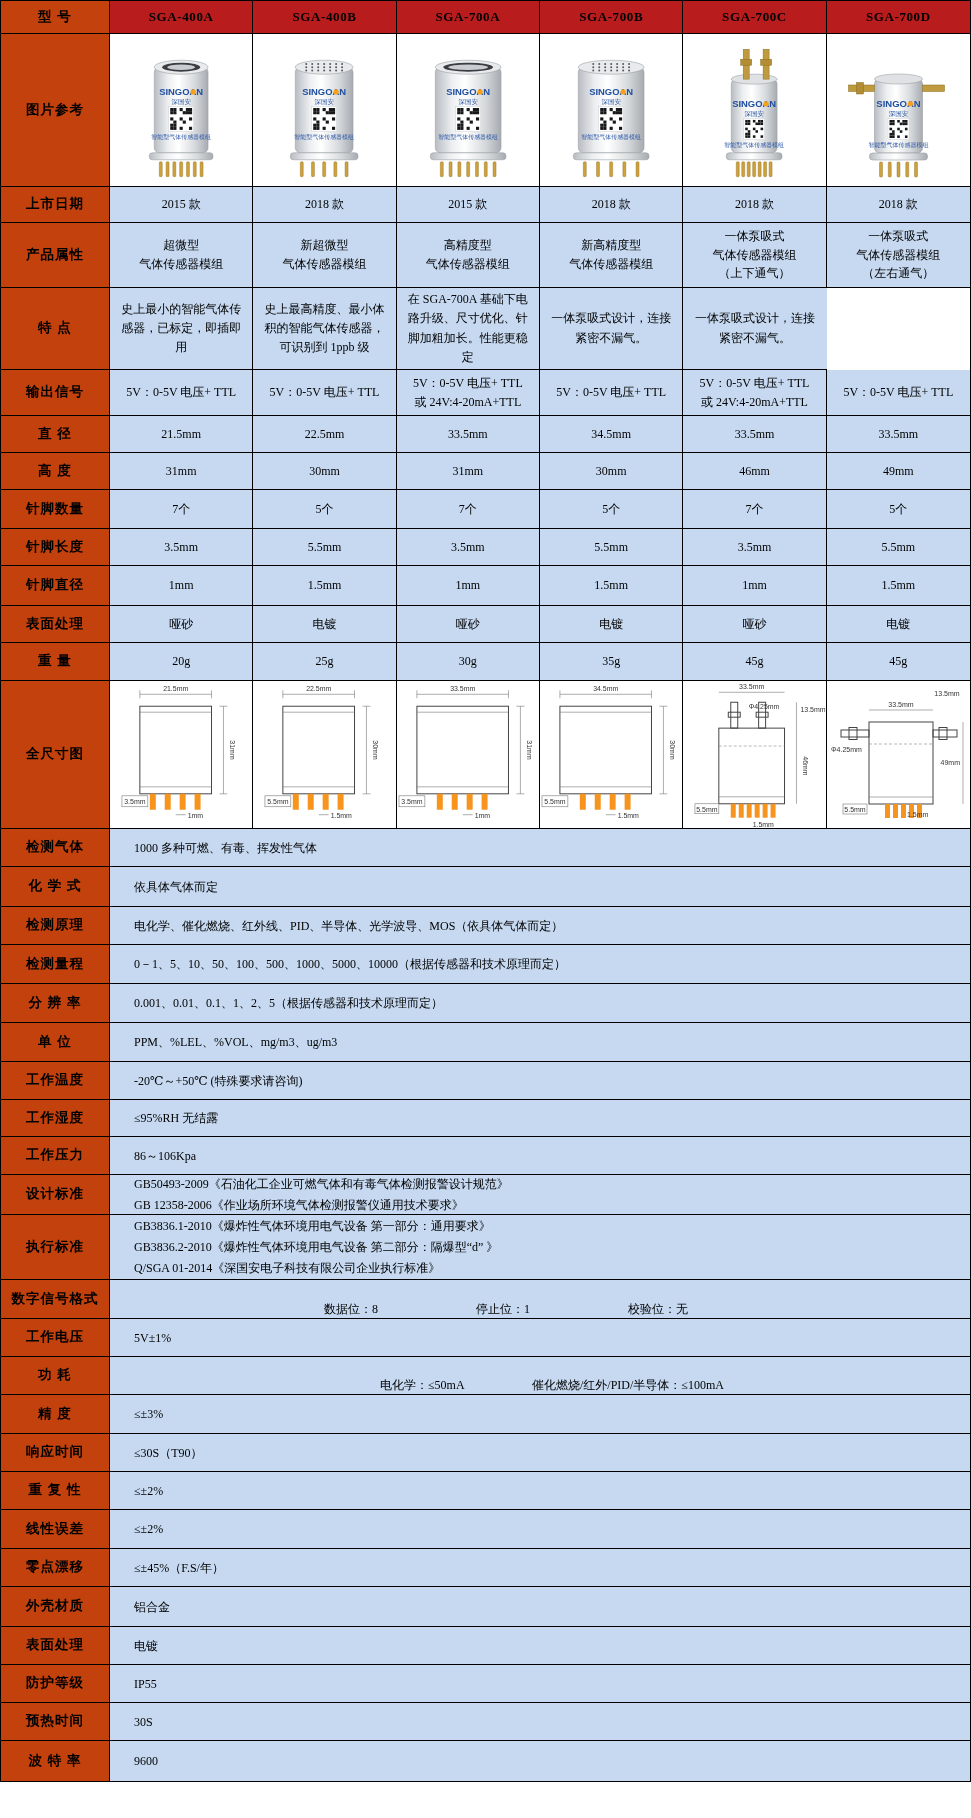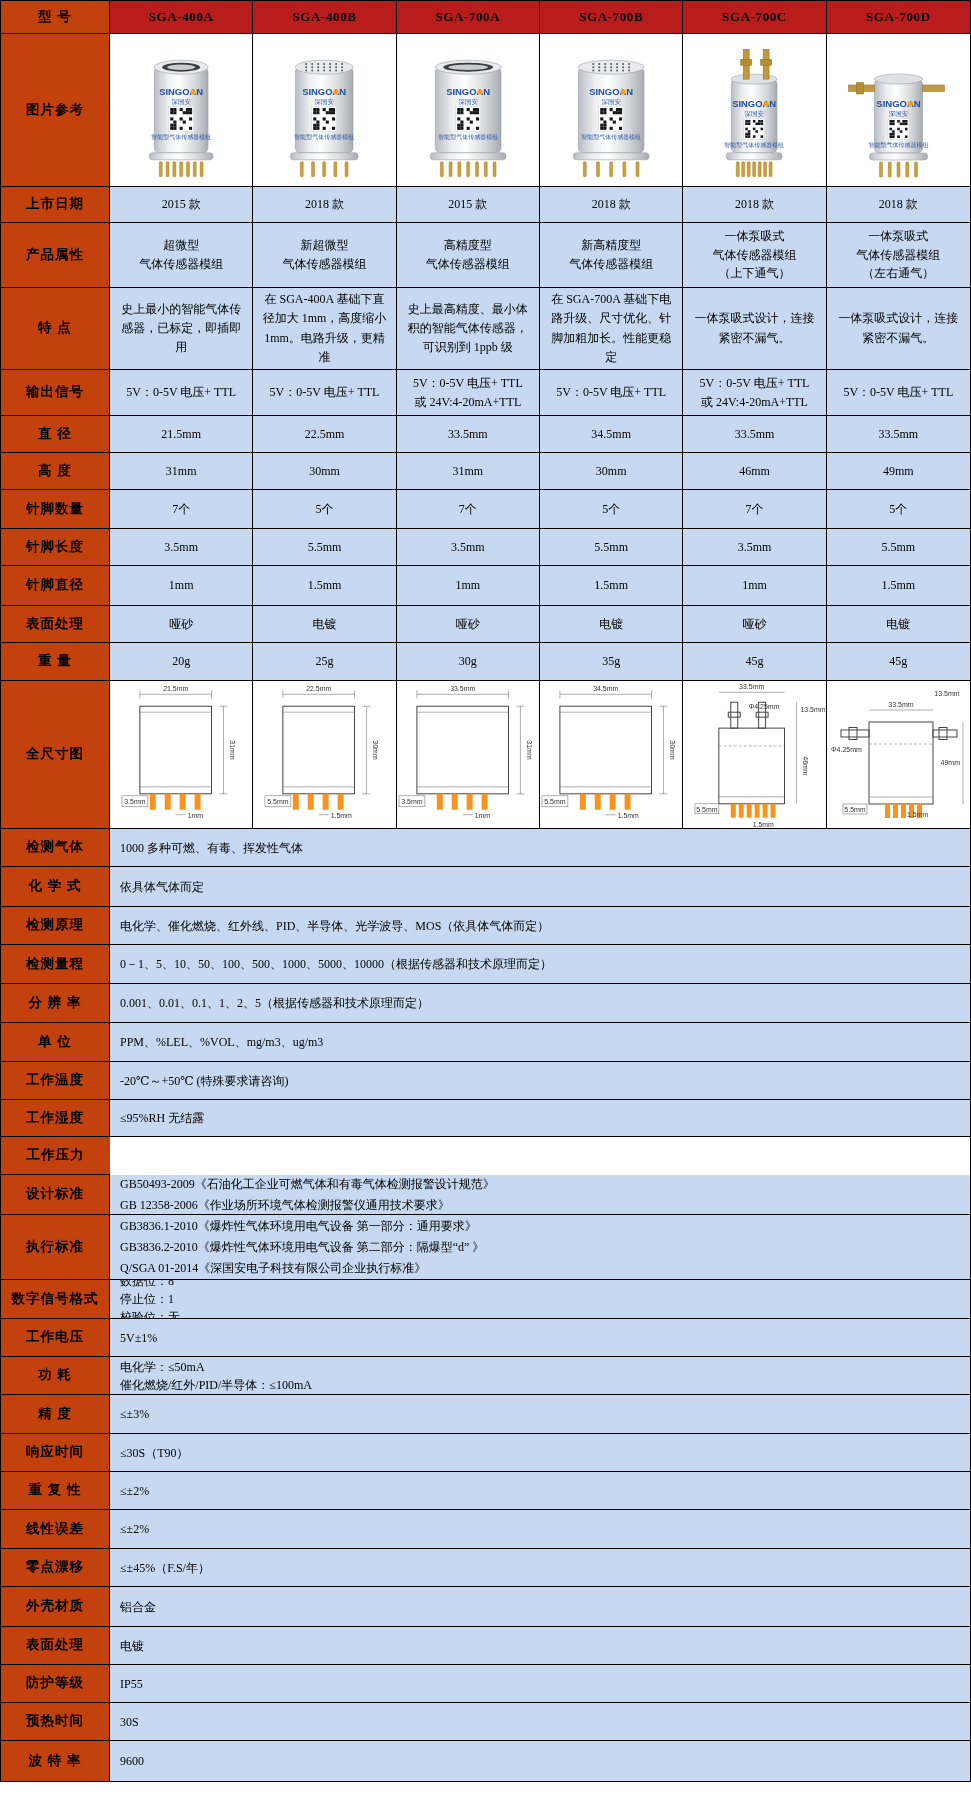--- a/index.html
+++ b/index.html
@@ -13,22 +13,22 @@
   .row:last-child .cell{border-bottom:none;}
   .label{background:#c2410c;font-weight:bold;font-size:13.5px;text-align:center;
          white-space:pre-line;line-height:1.35;letter-spacing:1px;}
   .mhead{background:#b91c1c;font-weight:bold;font-size:13px;letter-spacing:.6px;
          font-family:"Liberation Serif","DejaVu Serif",serif;}
   .val{background:#C6D9F1;font-size:12px;text-align:center;white-space:pre-line;
        line-height:1.55;padding:2px 6px;font-family:"Liberation Serif","DejaVu Serif",serif;}
   .white{background:#fff;padding:0;}
   .content{background:#C6D9F1;font-size:12px;font-family:"Liberation Serif","DejaVu Serif",serif;
            flex-direction:column;align-items:flex-start;justify-content:center;
-           padding-left:10px;gap:3px;line-height:1.5;}
-  .content.seg{flex-direction:column;align-items:flex-start;gap:0;}
+           padding-left:24px;gap:3px;line-height:1.5;}
+  .content.seg{flex-direction:row;align-items:flex-end;gap:0;}
   .segitem{display:inline-block;min-width:152px;}
   
   .row[data-key="header"]{height:33px}
   .row[data-key="images"]{height:153px}
   .row[data-key="launch"]{height:36px}
   .row[data-key="attribute"]{height:65px}
   .row[data-key="features"]{height:82px}
   .row[data-key="output"]{height:46px}
   .row[data-key="diameter"],.row[data-key="height"],.row[data-key="pin_length"],
   .row[data-key="surface"]{height:37px}
@@ -426,21 +426,20 @@
       <div class="cell val">一体泵吸式
 气体传感器模组
 （上下通气）</div>
       <div class="cell val">一体泵吸式
 气体传感器模组
 （左右通气）</div>
     </div>
     <div class="row" data-key="features">
       <div class="cell label">特    点</div>
       <div class="cell val features-cell">史上最小的智能气体传感器，已标定，即插即用</div>
-      <div class="cell val features-cell">在 SGA-400A 基础下直径加大 1mm，高度缩小 1mm。电路升级，更精准</div>
       <div class="cell val features-cell">史上最高精度、最小体积的智能气体传感器，可识别到 1ppb 级</div>
       <div class="cell val features-cell">在 SGA-700A 基础下电路升级、尺寸优化、针脚加粗加长。性能更稳定</div>
       <div class="cell val features-cell">一体泵吸式设计，连接紧密不漏气。</div>
       <div class="cell val features-cell">一体泵吸式设计，连接紧密不漏气。</div>
     </div>
     <div class="row" data-key="output">
       <div class="cell label">输出信号</div>
       <div class="cell val">5V：0-5V 电压+ TTL</div>
       <div class="cell val">5V：0-5V 电压+ TTL</div>
       <div class="cell val">5V：0-5V 电压+ TTL
@@ -703,20 +702,23 @@
       </div>
     </div>
     <div class="row full" data-key="f7">
       <div class="cell label">工作湿度</div>
       <div class="cell content">
         <div>≤95%RH 无结露</div>
       </div>
     </div>
     <div class="row full" data-key="f8">
       <div class="cell label">工作压力</div>
+      <div class="cell content">
+        <div>86～106Kpa</div>
+      </div>
     </div>
     <div class="row full" data-key="f9">
       <div class="cell label">设计标准</div>
       <div class="cell content">
         <div>GB50493-2009《石油化工企业可燃气体和有毒气体检测报警设计规范》</div>
         <div>GB 12358-2006《作业场所环境气体检测报警仪通用技术要求》</div>
       </div>
     </div>
     <div class="row full" data-key="f10">
       <div class="cell label">执行标准</div>

